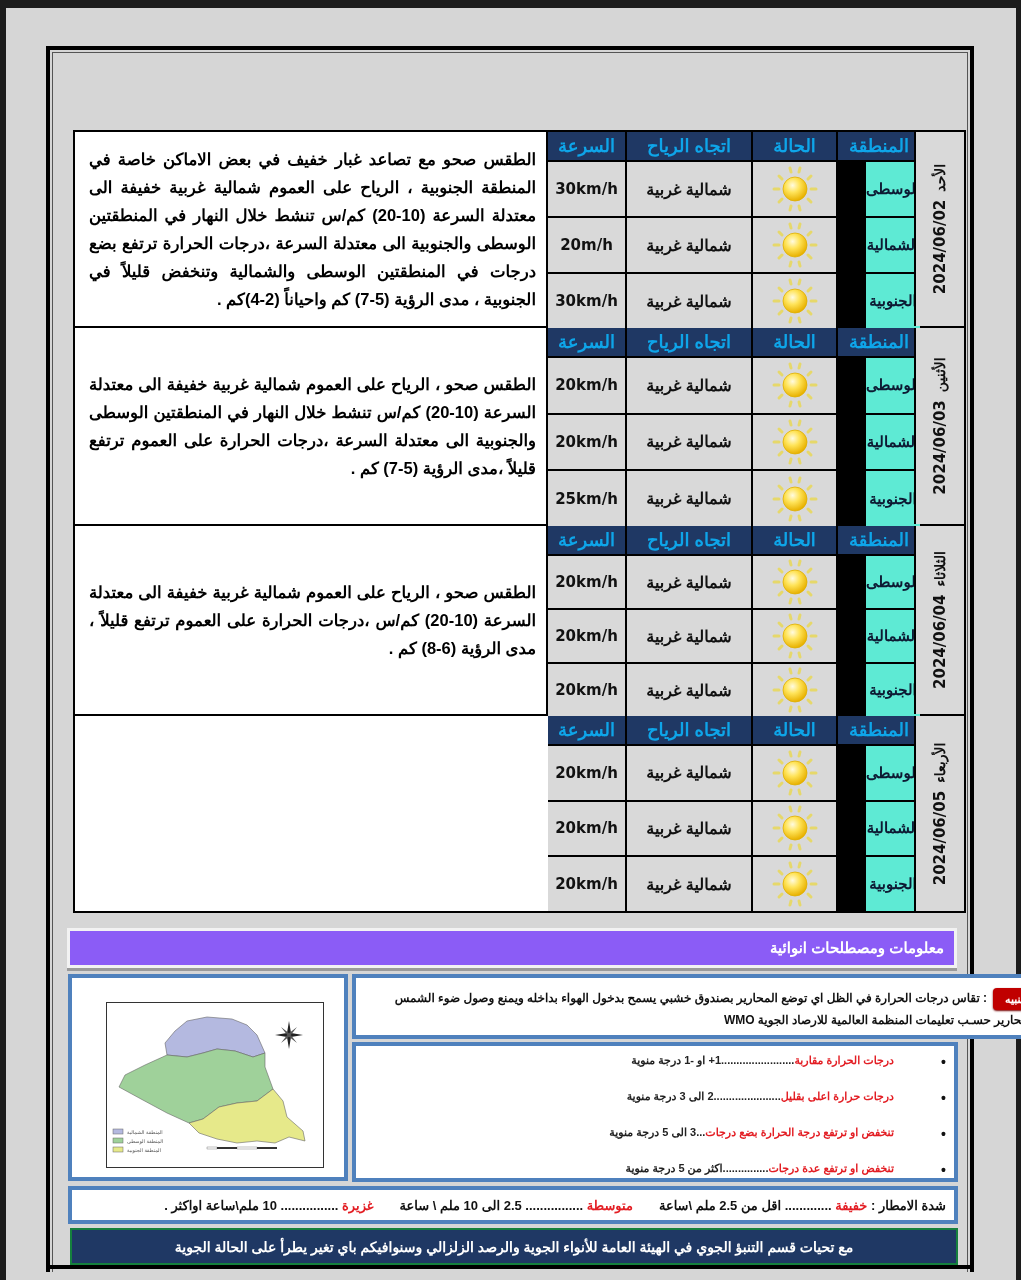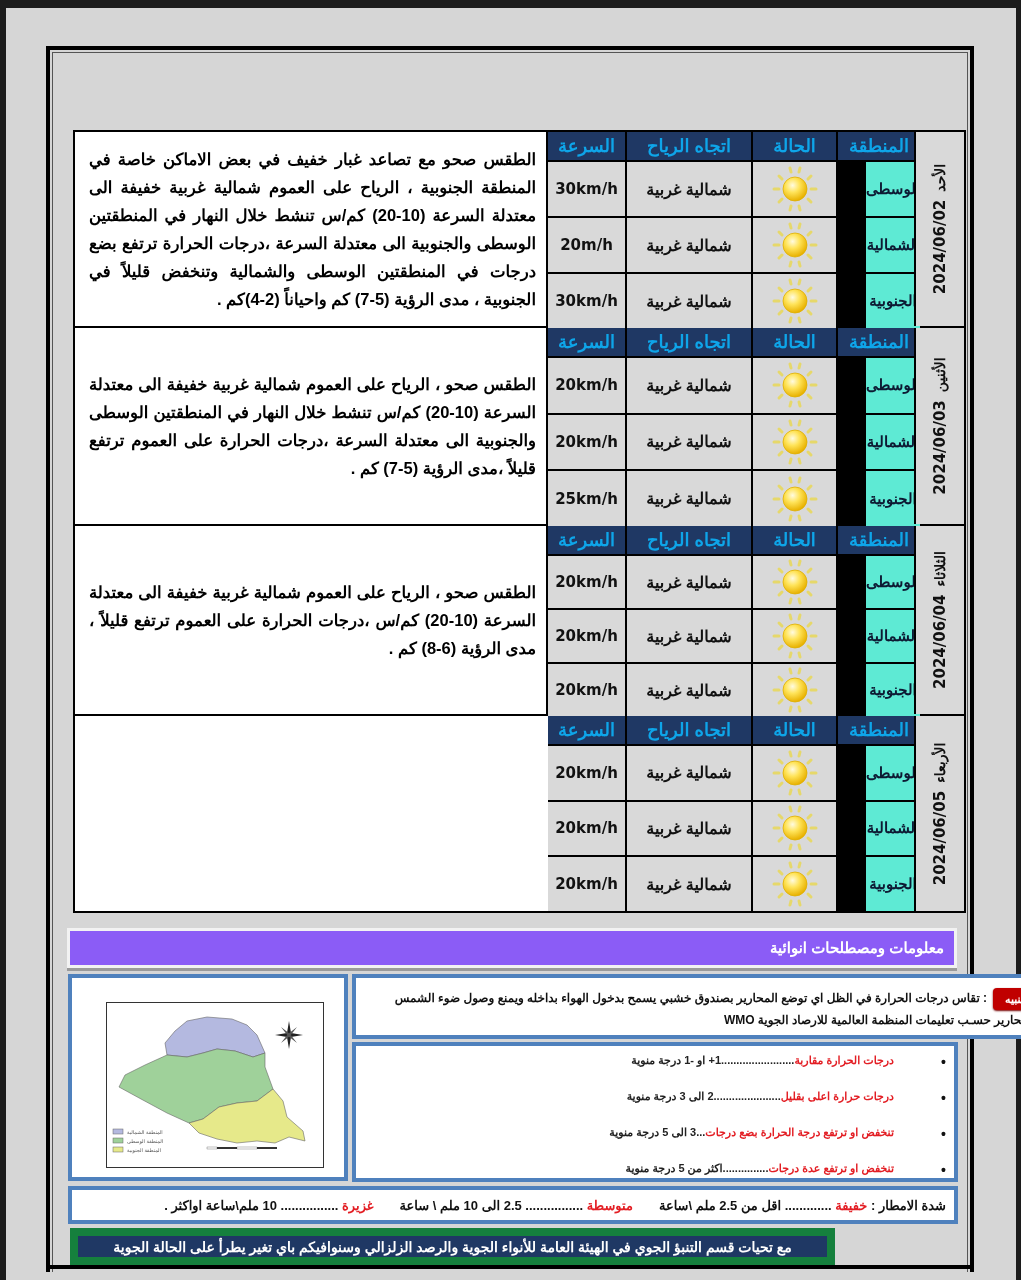--- a/index.html
+++ b/index.html
@@ -116,22 +116,22 @@
   .red { color: #e31e24; }
   .blk { color: #222; }
   .rain-box {
     position: absolute; left: 68px; top: 1186px; width: 890px; height: 38px;
     border: 4px solid #4f81bd; background: #fff; box-sizing: border-box;
     direction: rtl; font-family: "Liberation Sans", sans-serif; font-weight: bold; font-size: 13px;
     display: flex; align-items: center; padding-right: 8px; white-space: nowrap; color:#111;
   }
   .rain-box .gap { display:inline-block; width: 26px; }
   .footer {
-    position: absolute; left: 70px; top: 1228px; width: 765px; height: 37px;
-    background: #1f3864; border: 8px solid #15803d; box-sizing: border-box;
+    position: absolute; left: 70px; top: 1228px; width: 888px; height: 37px;
+    background: #1f3864; border: 2px solid #15803d; box-sizing: border-box;
     color: #fff; direction: rtl; text-align: center;
     font-family: "Liberation Sans", sans-serif; font-weight: bold; font-size: 14px;
     display: flex; align-items: center; justify-content: center;
   }
 </style>
 </head>
 <body>
 
 <div class="page"></div>
 <div class="frame-outer"></div>

